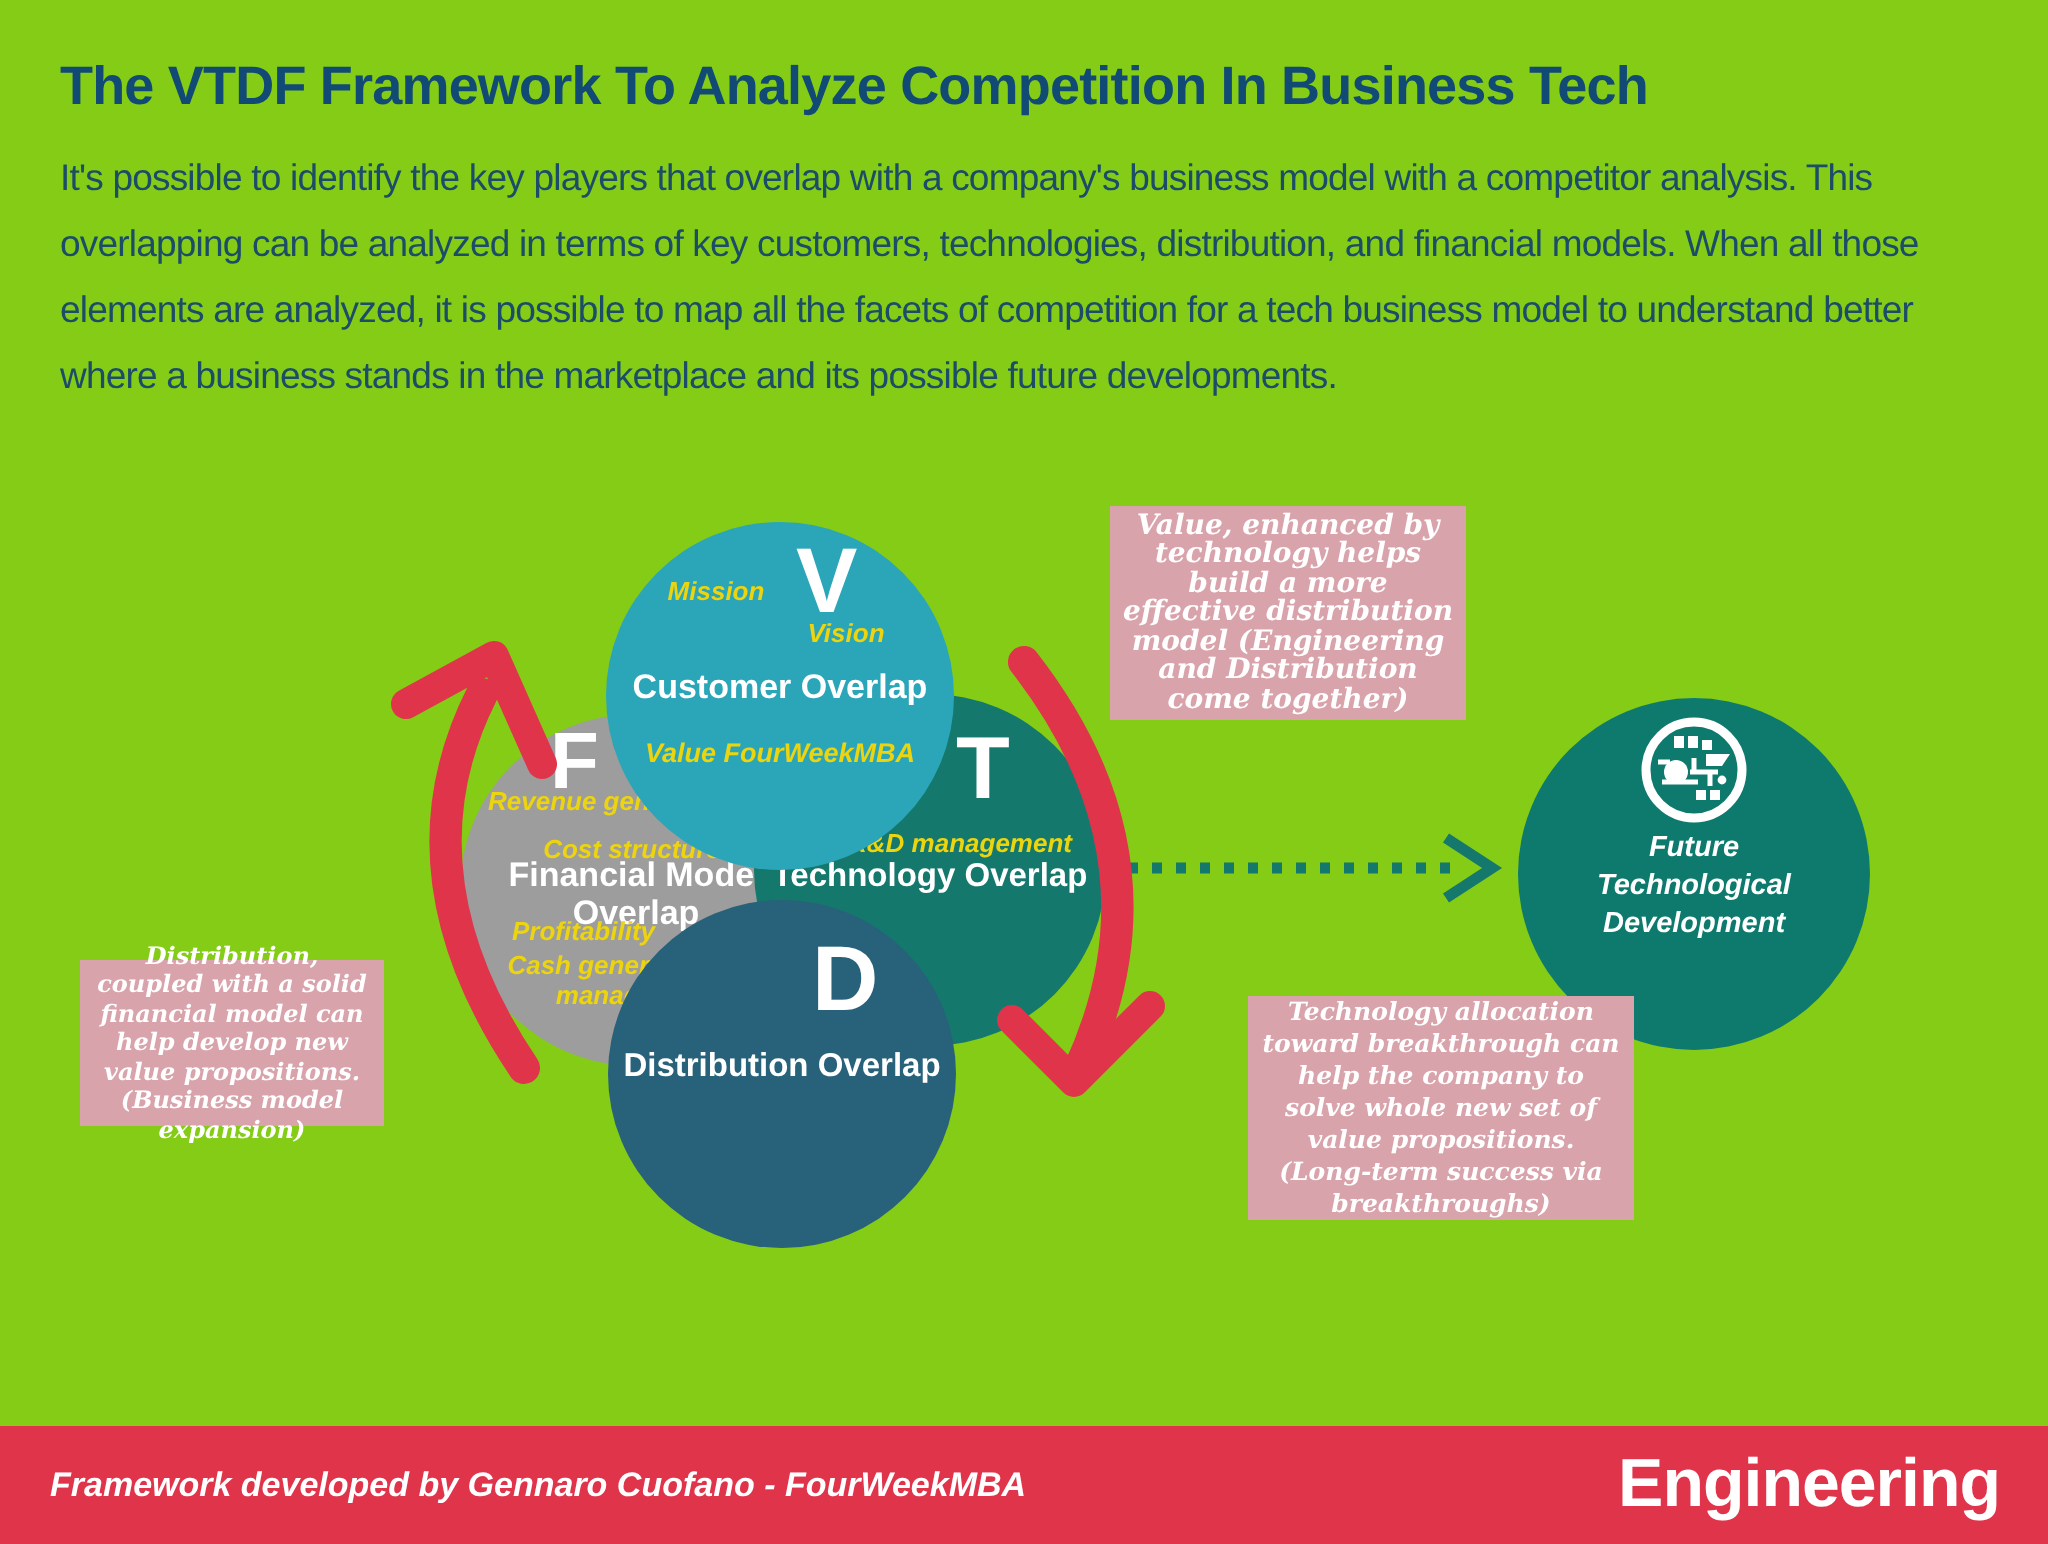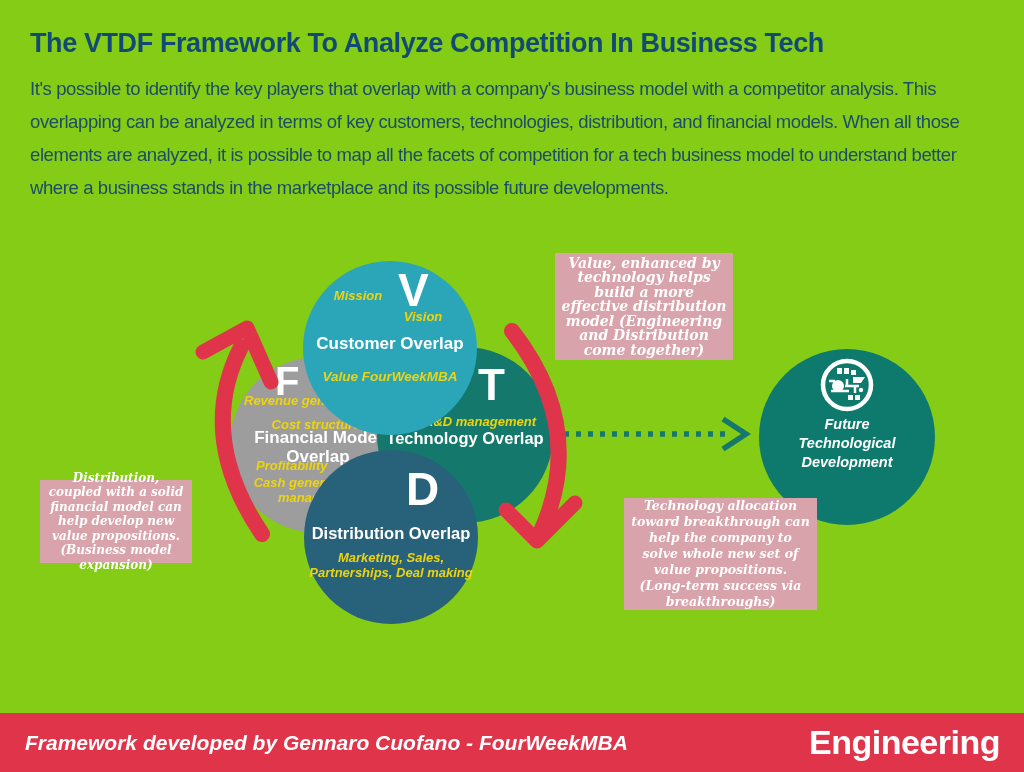--- a/index.html
+++ b/index.html
@@ -52,21 +52,21 @@
   .note-top-right  { left:555px; top:253px; width:178px; height:107px; font-size:14px; line-height:14.5px; padding:4px 6px; }
   .note-bottom-right { left:583px; top:498px; width:193px; height:112px; font-size:12.5px; line-height:16px; padding:17px 6px;margin-left:41px; }
   .note-left { left:40px; top:480px; width:152px; height:83px; font-size:12px; line-height:14.5px; padding:3px 5px; }
   
   .footer {
     position:absolute; left:0; bottom:0; width:1024px; height:59px;
     background:#e0344b; z-index:7; color:#fff;
     display:flex; align-items:center; justify-content:space-between;
     padding:0 24px 0 25px;
   }
-  .footer-credit { font-size:21px; font-style:italic; font-weight:bold; }
+  .footer-credit { font-size:17px; font-style:italic; font-weight:bold; }
   .footer-logo { font-size:34px; font-weight:bold; letter-spacing:-0.5px; }
 </style>
 </head>
 <body>
 
 <div class="page">
 
   <h1 class="title">The VTDF Framework To Analyze Competition In Business Tech</h1>
   <p class="description">It's possible to identify the key players that overlap with a company's business model with a competitor analysis. This overlapping can be analyzed in terms of key customers, technologies, distribution, and financial models. When all those elements are analyzed, it is possible to map all the facets of competition for a tech business model to understand better where a business stands in the marketplace and its possible future developments.</p>
 
@@ -89,21 +89,20 @@
     <div class="ylabel" style="left:25px; top:27px; width:60px;">Mission</div>
     <div class="big-letter" style="left:95px; top:6px; font-size:46px;">V</div>
     <div class="ylabel" style="left:90px; top:48px; width:60px;">Vision</div>
     <div class="ctitle" style="top:73px; left:0;">Customer Overlap</div>
     <div class="ylabel" style="left:12px; top:108px; width:150px; font-size:13.5px;">Value FourWeekMBA</div>
   </div>
 
   <div class="circle circle-d">
     <div class="big-letter" style="left:102px; top:16px; font-size:46px;">D</div>
     <div class="ctitle" style="top:74px; left:0; font-size:16.5px;">Distribution Overlap</div>
-    <div class="ylabel" style="left:2px; top:100px; width:170px;">Marketing, Sales, Partnerships, Deal making</div>
   </div>
 
   <svg class="arrows" width="1024" height="772" viewBox="0 0 1024 772">
 
     <g>
       <line x1="552" y1="434" x2="728" y2="434" stroke="#15786c" stroke-width="5.5" stroke-dasharray="5 7"></line>
       <path d="M 723 419 L 746 434 L 723 449" fill="none" stroke="#15786c" stroke-width="5.5"></path>
     </g>
 
     <g stroke="#e0344b" fill="none" stroke-linecap="round" stroke-linejoin="round">

